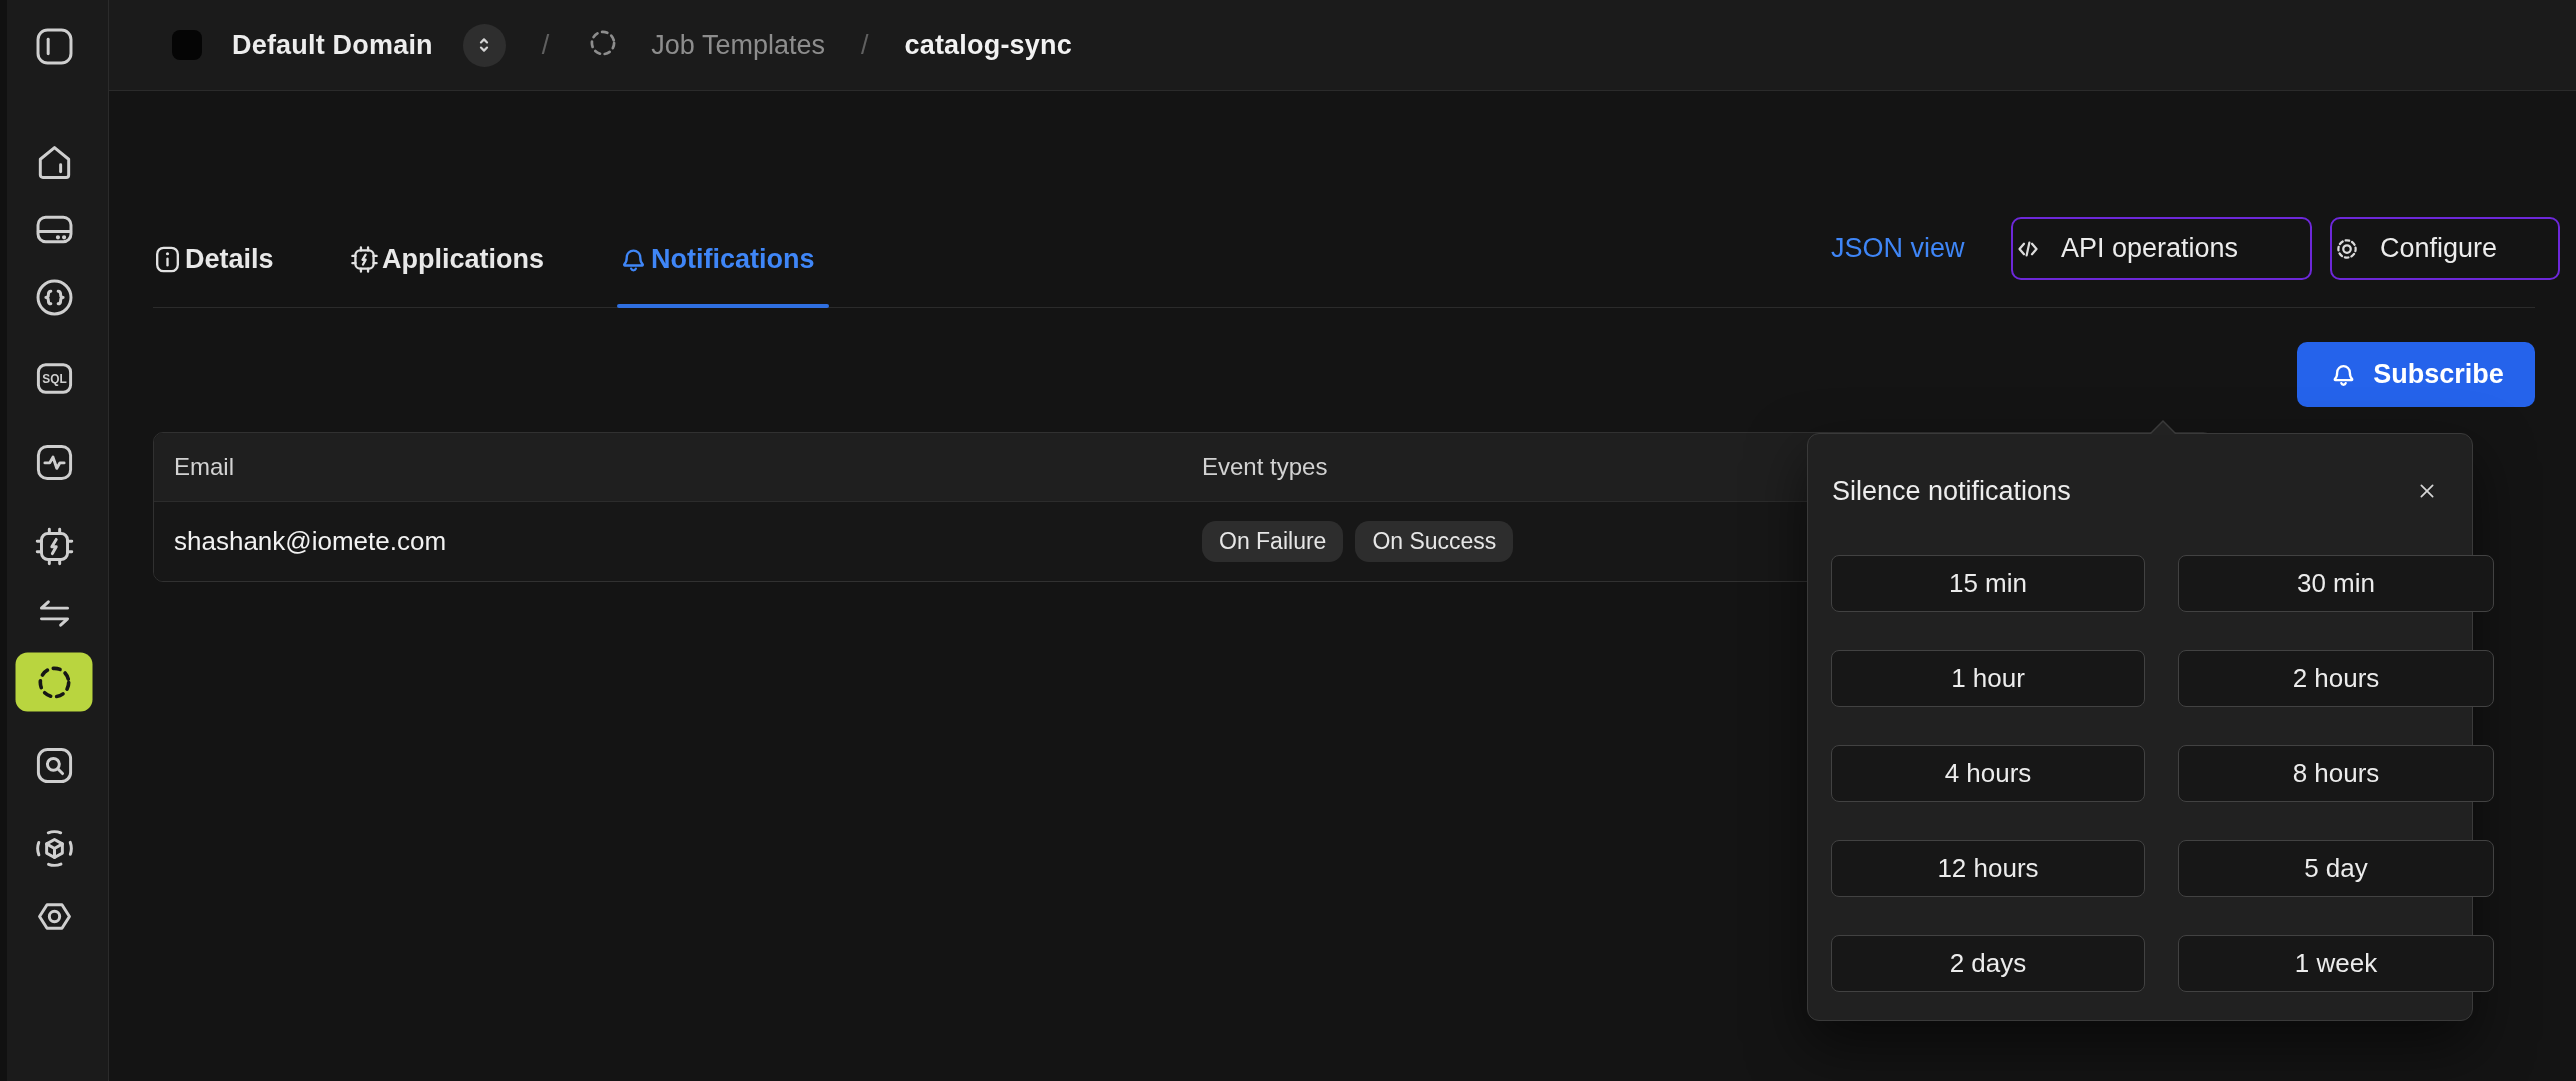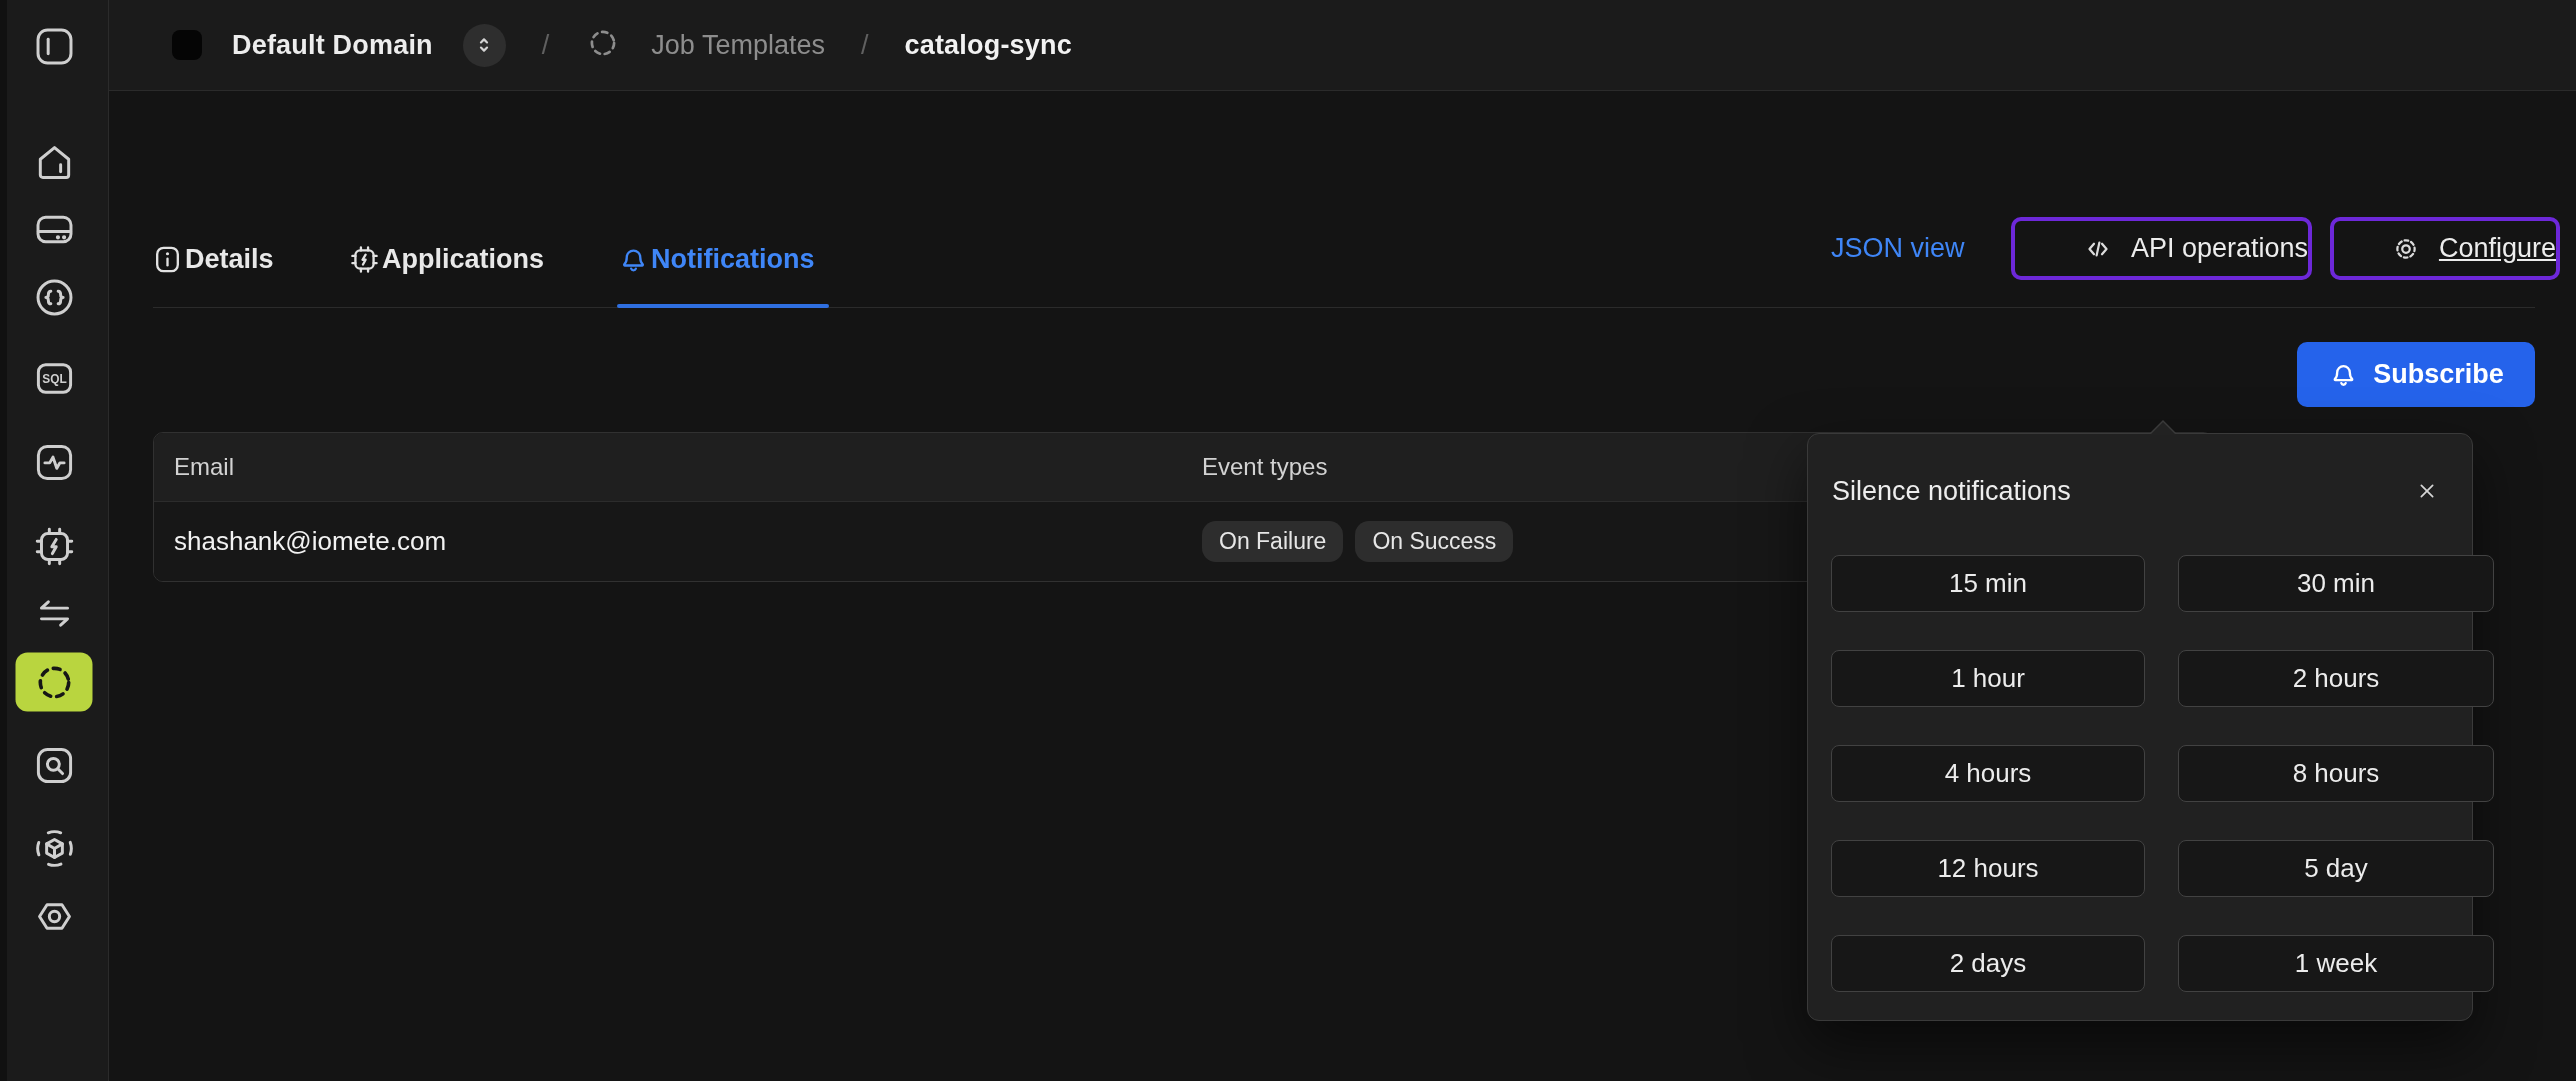--- a/index.html
+++ b/index.html
@@ -27,26 +27,26 @@
   .bc-domain { font-size: 27px; font-weight: 700; color: #ededed; letter-spacing: 0.2px; }
   .bc-select { width: 43px; height: 43px; border-radius: 50%; background: #2e2e2e; display: flex; align-items: center; justify-content: center; cursor: pointer; }
   .bc-select svg { width: 26px; height: 26px; stroke: #d4d4d4; fill: none; stroke-width: 2; stroke-linecap: round; stroke-linejoin: round; }
   .bc-sep { font-size: 27px; color: #606060; padding: 0 6px; }
   .bc-dashed svg { width: 36px; height: 36px; stroke: #8d8d8d; fill: none; stroke-width: 1.8; stroke-linecap: round; }
   .bc-section { font-size: 27px; color: #8d8d8d; font-weight: 400; }
   .bc-page { font-size: 27px; color: #f2f2f2; font-weight: 700; letter-spacing: 0.2px; }
 
   
   .json-link { position: absolute; left: 1722px; top: 141px; font-size: 27px; color: #3f86f7; cursor: pointer; }
-  .btn-outline { position: absolute; top: 125px; height: 63px; border: 4px solid #6d28d9; border-radius: 10px;
-                 background: transparent; display: flex; align-items: center; justify-content: flex-end; gap: 18px;
+  .btn-outline { position: absolute; top: 125px; height: 63px; border: 2px solid #6d28d9; border-radius: 10px;
+                 background: transparent; display: flex; align-items: center; justify-content: flex-start; gap: 18px;
                  color: #ececec; font-size: 27px; font-weight: 500; cursor: pointer; }
   .btn-outline svg { width: 30px; height: 30px; stroke: #dcdcdc; fill: none; stroke-width: 1.8; stroke-linecap: round; stroke-linejoin: round; }
   #btn-api { left: 1902px; width: 301px; }
-  #btn-configure { left: 2221px; width: 230px; text-decoration: underline; }
+  #btn-configure { left: 2221px; width: 230px; }
 
   
   .tabs-border { position: absolute; left: 44px; top: 215px; width: 2382px; height: 1px; background: #2b2b2b; }
   .tab { position: absolute; top: 151px; display: flex; align-items: center; gap: 1px; cursor: pointer; }
   .tab svg { width: 33px; height: 33px; stroke: #e2e2e2; fill: none; stroke-width: 1.7; stroke-linecap: round; stroke-linejoin: round; }
   .tab .tab-label { font-size: 27px; font-weight: 600; color: #e8e8e8; }
   #tab-details { left: 42px; }
   #tab-applications { left: 239px; }
   #tab-notifications { left: 508px; }
   .tab.active svg { stroke: #3f86f7; }

